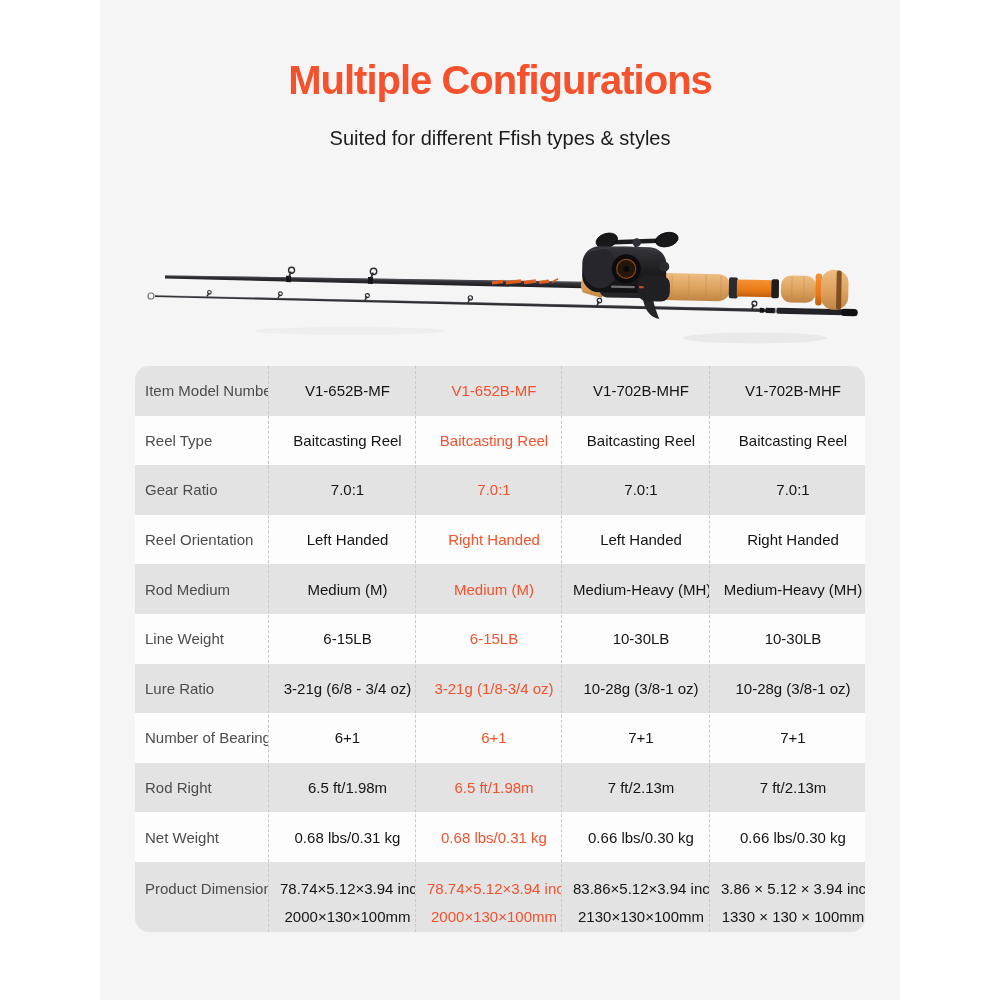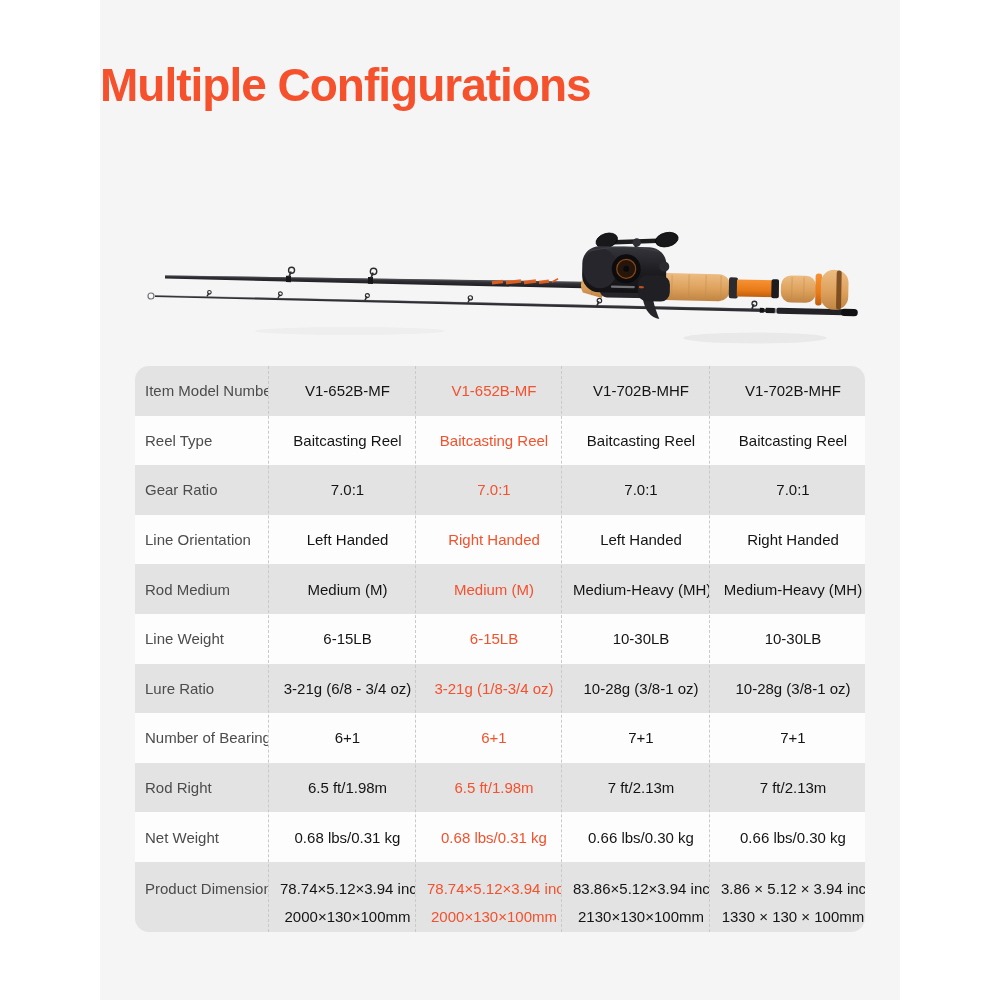--- a/index.html
+++ b/index.html
@@ -4,22 +4,22 @@
 <style>
   :root{
     --accent:#F4512C; --row-gray:#E3E3E4; --row-white:#FDFDFD;
     --panel-bg:#F5F5F6; --label-gray:#4C4C4C; --value-dark:#141414; --divider:#C9C9CA;
   }
   *{margin:0;padding:0;box-sizing:border-box;}
   html,body{width:1000px;height:1000px;background:#ffffff;font-family:"Liberation Sans",sans-serif;}
   .canvas{position:relative;width:1000px;height:1000px;background:#ffffff;overflow:hidden;}
   .panel{position:absolute;left:100px;top:0;width:800px;height:1000px;background:var(--panel-bg);}
   .title{
-    position:absolute;left:0;top:58px;width:800px;
-    font-size:46px;font-weight:800;letter-spacing:-1px;color:var(--accent);
+    position:absolute;left:0;top:58px;width:800px;text-align:center;
+    font-size:40px;font-weight:800;letter-spacing:-1px;color:var(--accent);
   }
   .subtitle{
     position:absolute;left:0;top:127px;width:800px;text-align:center;
     font-size:20px;font-weight:400;color:#1B1B1B;letter-spacing:0;
   }
   .hero{position:absolute;left:0;top:210px;width:800px;height:145px;}
   .hero svg{display:block;width:800px;height:145px;}
   .spec-table{
     position:absolute;left:35px;top:366px;width:730px;height:566px;
     border-radius:14px;overflow:hidden;font-size:15px;
@@ -37,20 +37,21 @@
   .sep{position:absolute;top:0;bottom:0;width:0;border-left:1px dashed var(--divider);}
   .sep.s1{left:133px;} .sep.s2{left:280px;} .sep.s3{left:426px;} .sep.s4{left:574px;}
 </style>
 </head>
 <body>
 
 <div class="canvas">
   <div class="panel">
 
     <h1 class="title">Multiple Configurations</h1>
+    <div class="subtitle">Suited for different Ffish types &amp; styles</div>
 
     <div class="hero">
       <svg viewBox="0 0 800 145" xmlns="http://www.w3.org/2000/svg">
         <defs>
           <linearGradient id="gCork" x1="0" y1="0" x2="0" y2="1">
             <stop offset="0" stop-color="#EDBC82"></stop>
               <stop offset="0.55" stop-color="#DDA15C"></stop>
               <stop offset="1" stop-color="#C08544"></stop>
           </linearGradient>
           <linearGradient id="gReel" x1="0" y1="0" x2="0" y2="1">
@@ -207,21 +208,21 @@
 
       <div class="row r-gray">
         <div class="cell lbl">Gear Ratio</div>
         <div class="cell val">7.0:1</div>
         <div class="cell val hl">7.0:1</div>
         <div class="cell val">7.0:1</div>
         <div class="cell val">7.0:1</div>
       </div>
 
       <div class="row r-white">
-        <div class="cell lbl">Line Orientation</div>
+        <div class="cell lbl">Reel Orientation</div>
         <div class="cell val">Left Handed</div>
         <div class="cell val hl">Right Handed</div>
         <div class="cell val">Left Handed</div>
         <div class="cell val">Right Handed</div>
       </div>
 
       <div class="row r-gray">
         <div class="cell lbl">Rod Medium</div>
         <div class="cell val">Medium (M)</div>
         <div class="cell val hl">Medium (M)</div>

